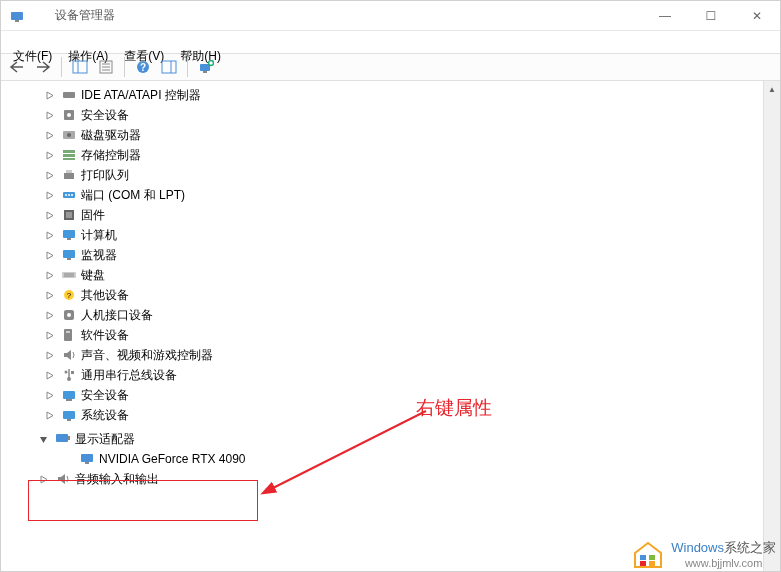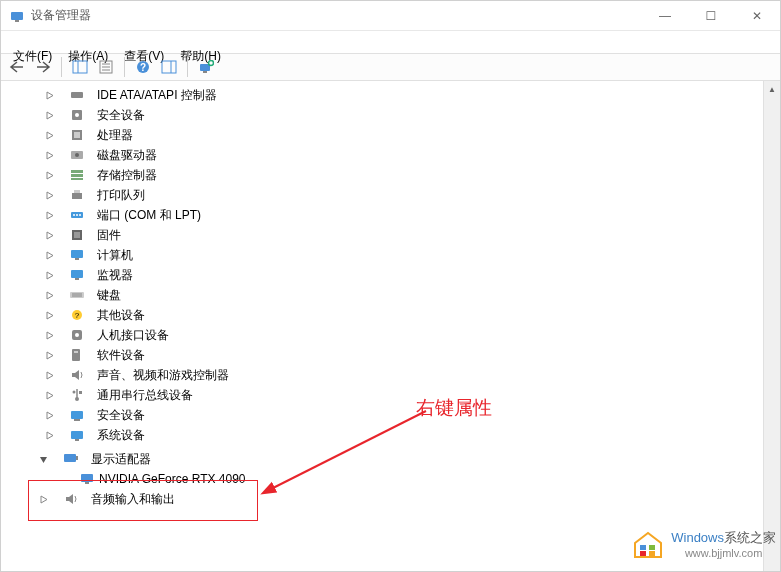--- a/index.html
+++ b/index.html
@@ -9,20 +9,21 @@
       background: #fff;
       width: 781px; height: 572px;
       position: relative;
       border: 1px solid #d0d0d0;
       overflow: hidden;
     }
     .titlebar {
       height: 30px; display: flex; align-items: center;
       background: #fff; border-bottom: 1px solid #e8e8e8;
       padding-left: 8px;
+      gap: 24px;
     }
     .titlebar .app-icon { width: 16px; height: 16px; margin-right: 6px; }
     .titlebar .title { color: #555; font-size: 12px; flex: 1; }
     .win-controls { display: flex; height: 100%; }
     .win-btn { width: 46px; display: flex; align-items: center; justify-content: center; color: #666; }
 
     .menubar {
       height: 22px; display: flex; align-items: center;
       padding: 0 4px; font-size: 12px; color: #000;
     }
@@ -49,39 +50,39 @@
     .scroll-arrow {
       height: 17px; background: #f0f0f0; display:flex;align-items:center;justify-content:center;color:#606060;font-size:8px;
     }
     .tree {
       padding: 4px 0 4px 6px; color: #000;
     }
     .node {
       display: flex; align-items: center; height: 20px;
       padding-left: 16px;
     }
-    .node.depth2 { padding-left: 36px; gap: 8px; }
+    .node.depth2 { padding-left: 36px; }
     .node.depth3 { padding-left: 60px; }
     .expander {
       width: 12px; height: 12px; margin-right: 2px;
       display: flex; align-items: center; justify-content: center;
       color: #666; font-size: 10px;
     }
     .node .icon { width: 16px; height: 16px; margin: 0 4px; display:flex;align-items:center;justify-content:center; }
     .node .label { white-space: nowrap; font-size: 12px; }
 
     .highlight-box {
       position: absolute; border: 1.5px solid #e8252c;
       pointer-events: none;
     }
     .annotation-text { position: absolute; color: #e8252c; font-size: 19px; font-weight: 500; }
     .arrow-svg { position: absolute; pointer-events: none; }
 
     .watermark {
-      position: absolute; right: 4px; bottom: 12px;
+      position: absolute; right: 4px; bottom: 2px;
       display: flex; align-items: center; gap: 6px;
       color: #666; font-size: 13px;
     }
     .watermark .wm-main { color: #3a7fc4; font-weight: 500; }
     .watermark .wm-url { font-size: 11px; color: #888; display:block; text-align:center; }
   </style>
 </head>
 <body>
 
 <div class="titlebar">
@@ -183,34 +184,20 @@
             <path d="M2 1 L2 8 L8 4.5 Z" fill="none" stroke="#888"></path>
           </svg>
         </span>
         <span class="icon">
           <svg viewBox="0 0 16 16">
             <rect x="3" y="3" width="10" height="10" fill="#888" rx="1"></rect>
             <circle cx="8" cy="8" r="2" fill="#fff"></circle>
           </svg>
         </span>
         <span class="label">安全设备</span>
-      </div>
-      <div class="node depth2">
-        <span class="expander">
-          <svg width="9" height="9" viewBox="0 0 9 9">
-            <path d="M2 1 L2 8 L8 4.5 Z" fill="none" stroke="#888"></path>
-          </svg>
-        </span>
-        <span class="icon">
-          <svg viewBox="0 0 16 16">
-            <rect x="3" y="3" width="10" height="10" fill="#888"></rect>
-            <rect x="5" y="5" width="6" height="6" fill="#ccc"></rect>
-          </svg>
-        </span>
-        <span class="label">处理器</span>
       </div>
       <div class="node depth2">
         <span class="expander">
           <svg width="9" height="9" viewBox="0 0 9 9">
             <path d="M2 1 L2 8 L8 4.5 Z" fill="none" stroke="#888"></path>
           </svg>
         </span>
         <span class="icon">
           <svg viewBox="0 0 16 16">
             <rect x="2" y="4" width="12" height="8" fill="#aaa" rx="1"></rect>

